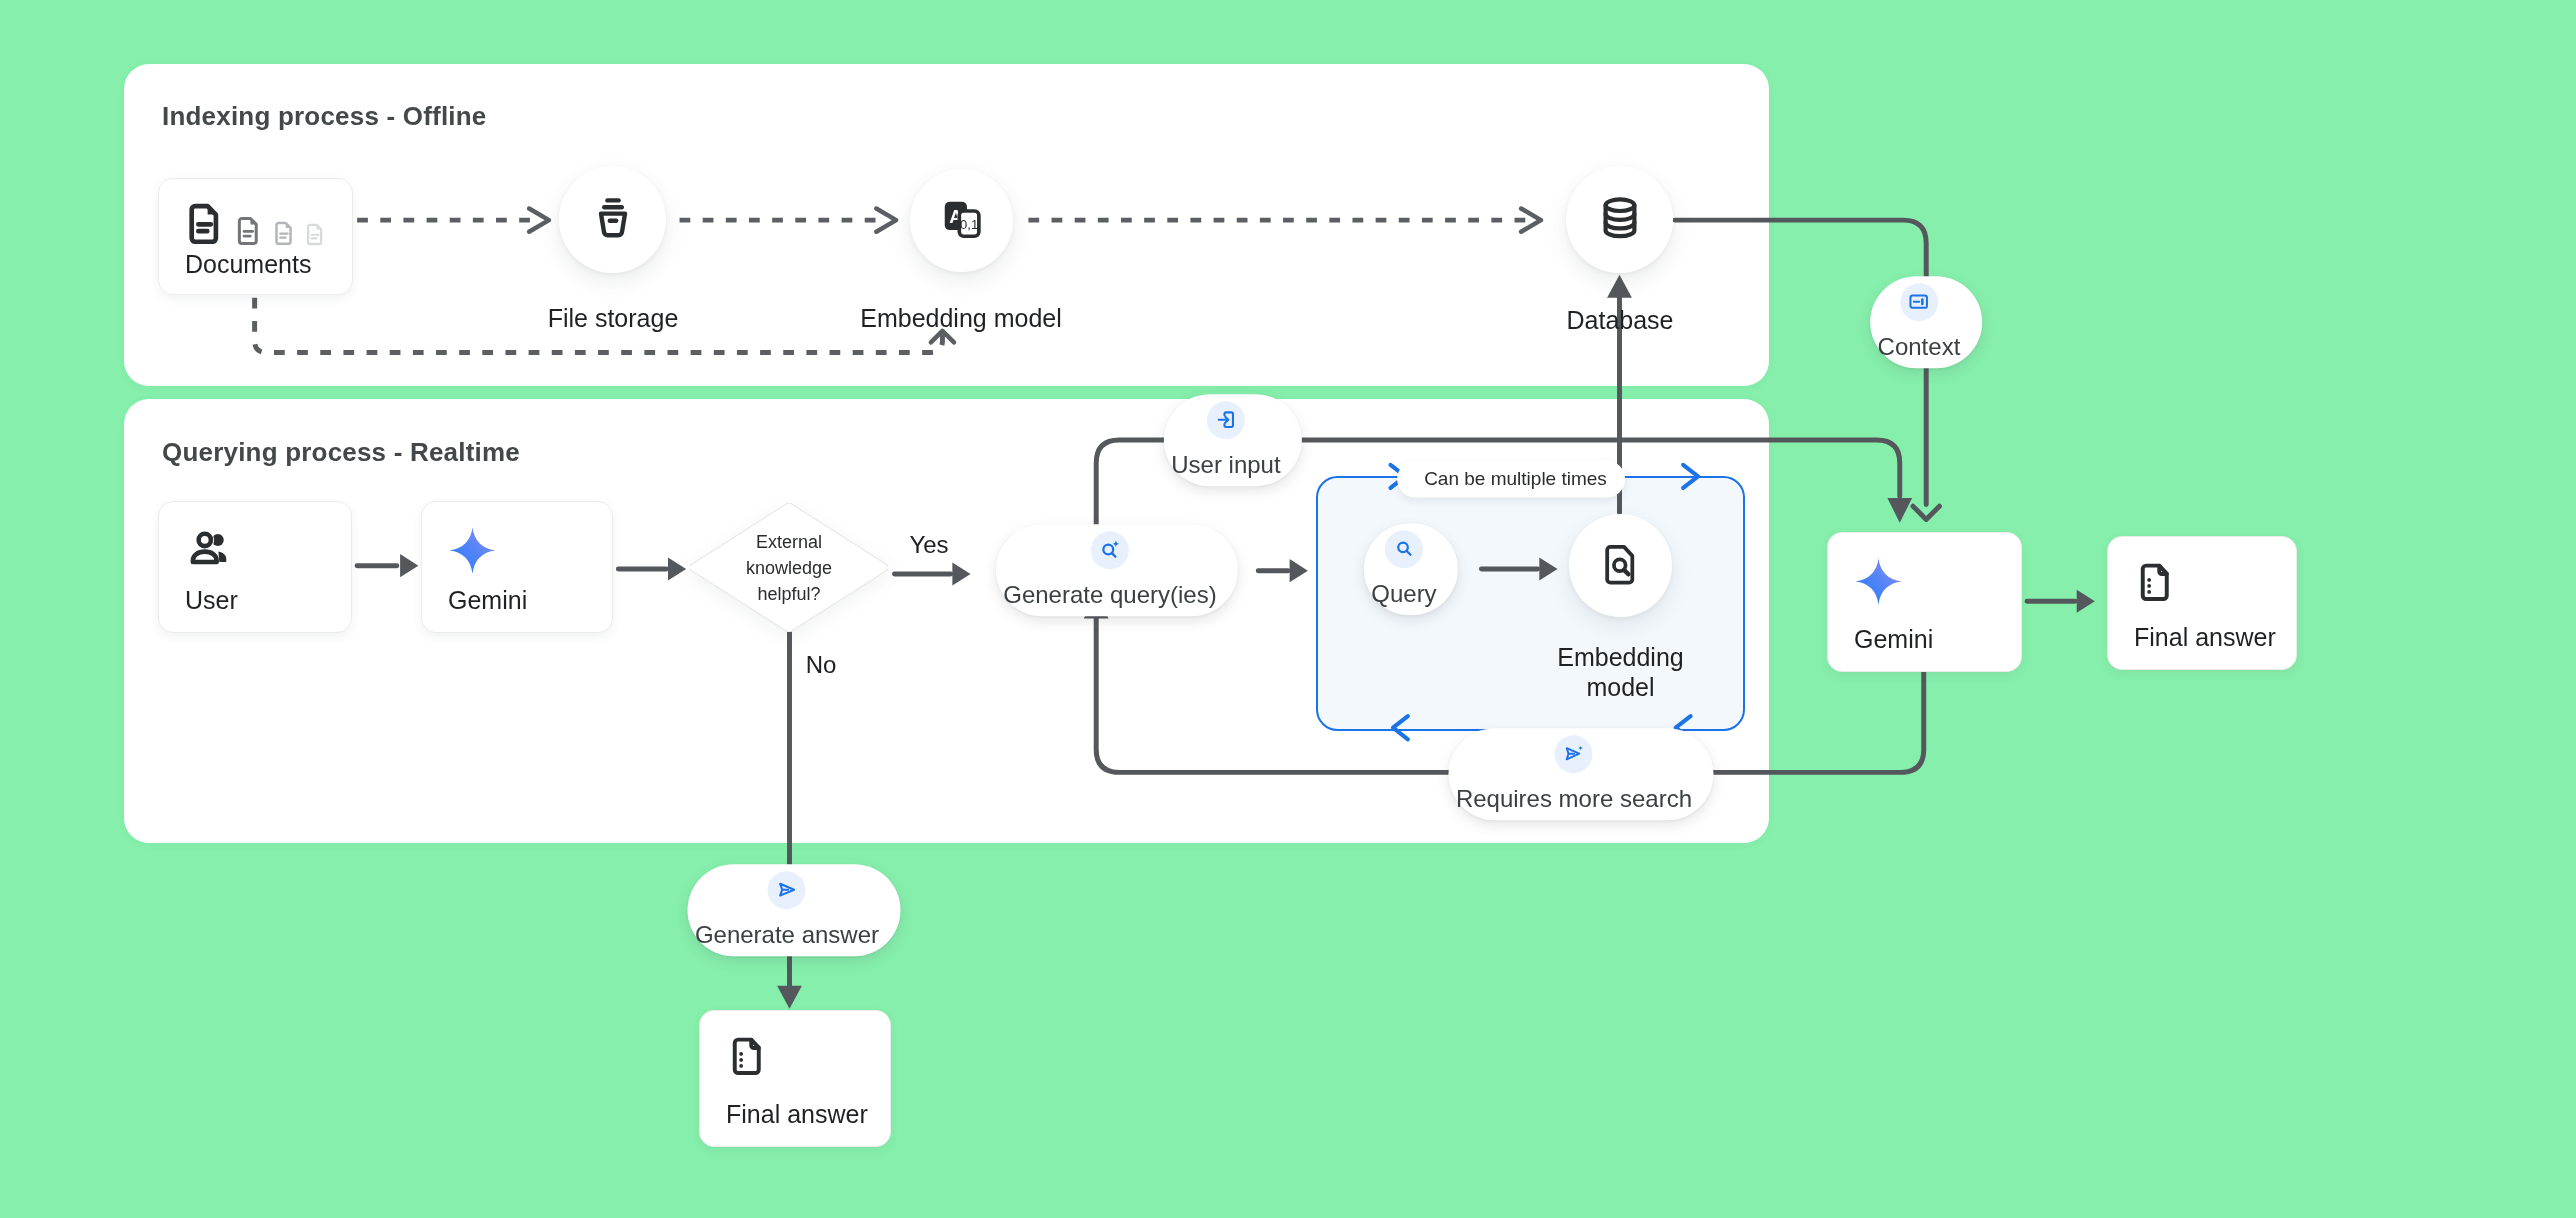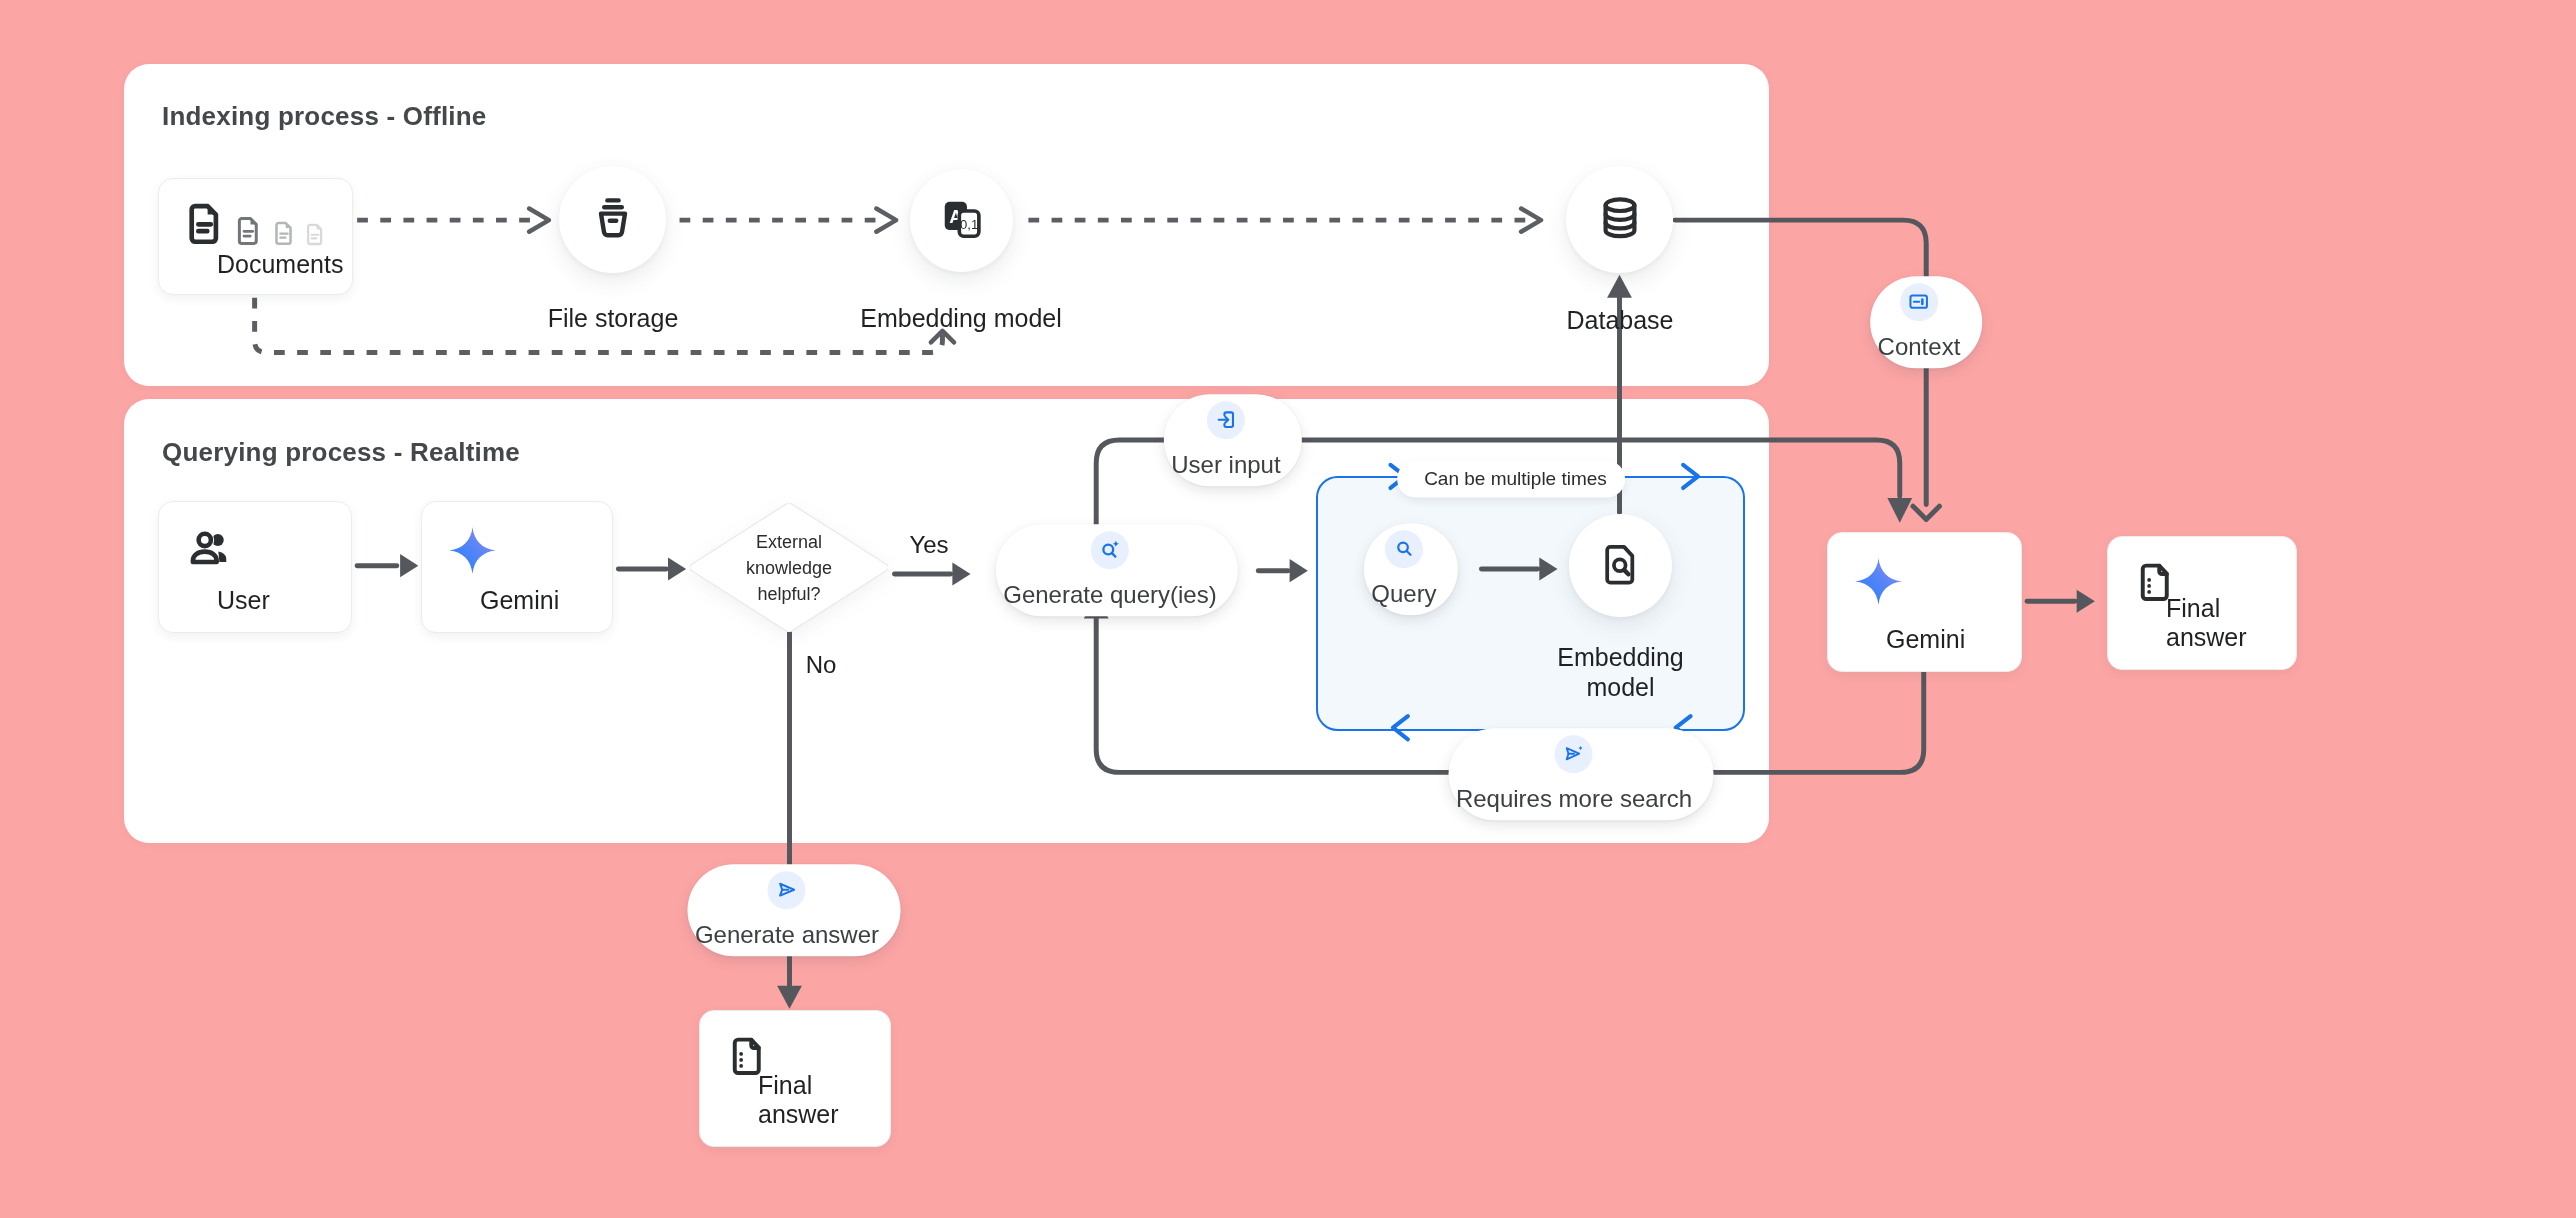--- a/index.html
+++ b/index.html
@@ -1,37 +1,37 @@
 <!DOCTYPE html>
 <html style="font-size:13.2px"><head>
 <meta charset="utf-8">
 <style>
   html,body{margin:0;padding:0;background:#f6f5f2;}
-  .stage{position:relative;width:2576px;height:1219px;background:#fca5a5;
+  .stage{position:relative;width:2576px;height:1219px;background:#86efac;
          font-family:"Liberation Sans", sans-serif;overflow:hidden;color:#202124;}
 
   .panel{position:absolute;background:#ffffff;border-radius:25px;
          box-shadow:0 1.7px 8.3px rgba(60,64,67,.04);z-index:0;}
   #panel-indexing{left:124px;top:64px;width:1645px;height:322px;}
   #panel-querying{left:124px;top:399px;width:1645px;height:444px;}
 
   .panel-title{position:absolute;font-size:26px;font-weight:700;color:#45484b;
                letter-spacing:0.2px;z-index:3;}
   #title-indexing{left:162px;top:101px;}
   #title-querying{left:162px;top:437px;}
 
   .loop-box{position:absolute;left:1316px;top:476px;width:425px;height:251px;
             border:2.5px solid #1a73e8;border-radius:21.5px;background:#f3f8fd;z-index:1;}
 
   .overlay{position:absolute;left:0;top:0;z-index:2;pointer-events:none;}
 
   .card{position:absolute;background:#fff;border:1.2px solid #ececeb;border-radius:15px;
         box-shadow:0 3.3px 10px rgba(60,64,67,.07);z-index:3;}
   .card .card-icon{position:absolute;left:25px;top:23px;display:flex;align-items:flex-end;gap:7.4px;}
-  .card .card-label{position:absolute;left:26px;bottom:17.4px;font-size:25px;color:#1f2123;margin-left:32px;}
+  .card .card-label{position:absolute;left:26px;bottom:17.4px;font-size:25px;color:#1f2123;}
 
   #card-documents{left:158px;top:178px;width:193px;height:115px;}
   #card-documents .card-icon{top:20px;}
   #card-documents .card-label{bottom:15px;}
   #card-user{left:158px;top:501px;width:192px;height:130px;}
   #card-gemini{left:421px;top:501px;width:190px;height:130px;}
   #card-gemini-final{left:1827px;top:532px;width:193px;height:138px;}
   #card-final-right{left:2107px;top:536px;width:188px;height:132px;}
   #card-final-bottom{left:699px;top:1010px;width:190px;height:135px;}
 

